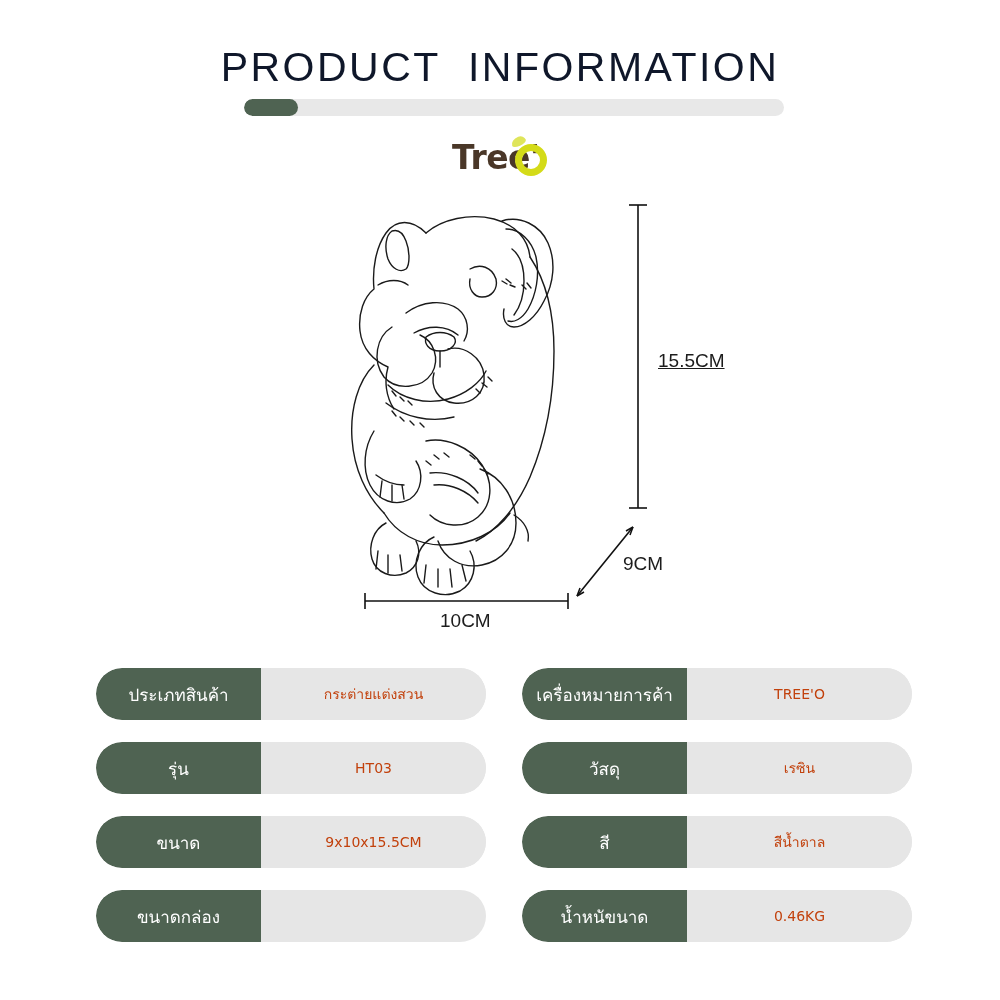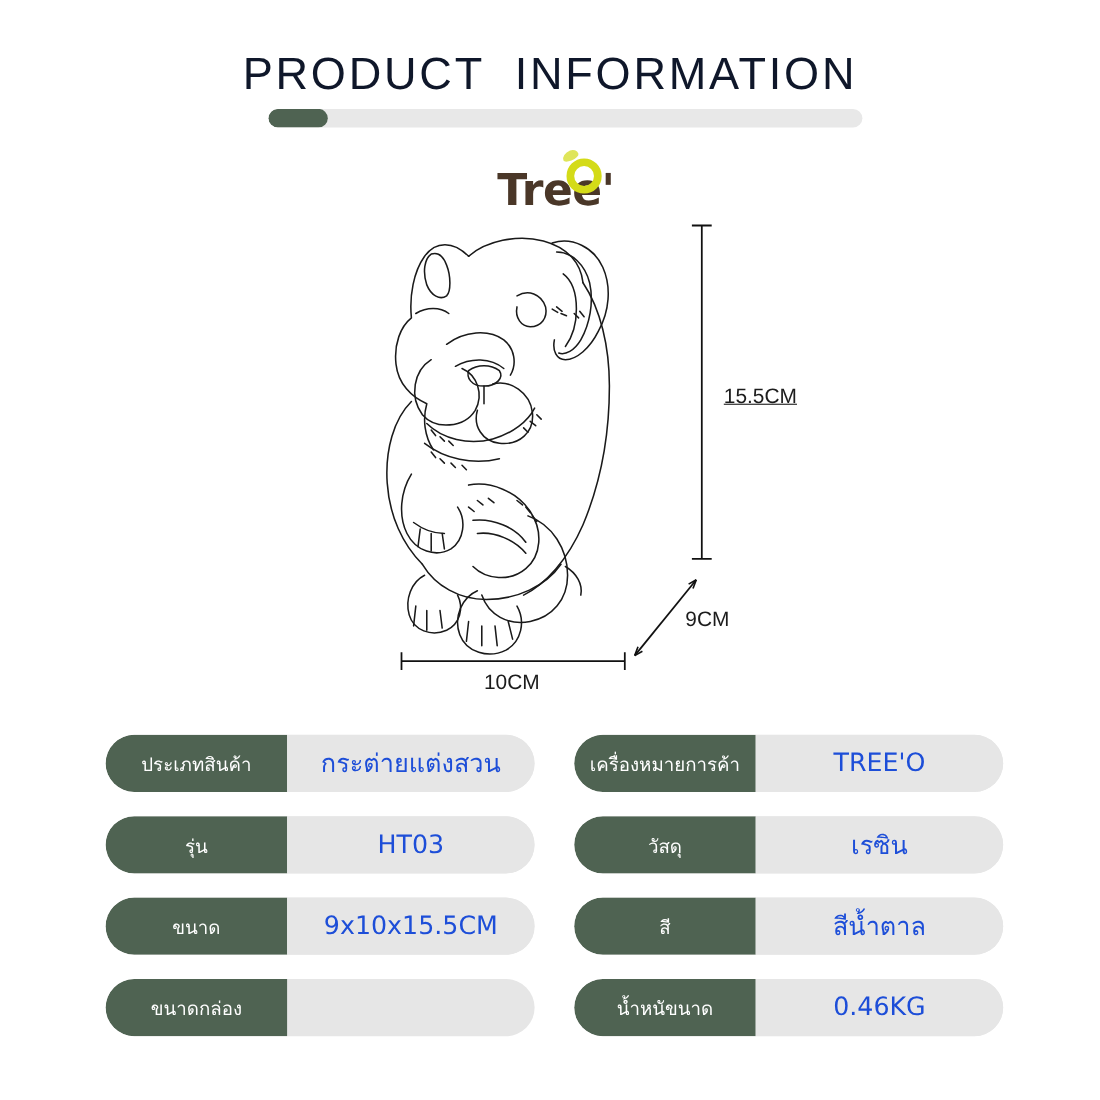--- a/index.html
+++ b/index.html
@@ -51,23 +51,23 @@
   .logo {
     position: absolute;
     left: 452px;
     top: 136px;
     width: 105px;
     height: 44px;
   }
   .logo-text {
     position: absolute;
     left: 0;
-    top: 14px;
+    top: 2px;
     font-family: "DejaVu Sans", sans-serif;
-    font-size: 40px;
+    font-size: 33px;
     font-weight: 700;
     color: #4a3728;
     letter-spacing: -0.5px;
   }
   .logo-ring {
     position: absolute;
     left: 63px;
     top: 8px;
     width: 32px;
     height: 32px;
@@ -150,25 +150,25 @@
     display: flex;
     align-items: center;
     justify-content: center;
     font-size: 17px;
     border-radius: 26px 0 0 26px;
     font-family: "DejaVu Sans", sans-serif;
   }
   .spec-value {
     flex: 1 1 auto;
     background: #e6e6e6;
-    color: #1d4ed8;
+    color: #c2410c;
     display: flex;
     align-items: center;
     justify-content: center;
-    font-size: 23px;
+    font-size: 14px;
     border-radius: 0 26px 26px 0;
     font-family: "DejaVu Sans", sans-serif;
   }
 </style>
 </head>
 <body>
 
 <div class="page-title">PRODUCT  INFORMATION</div>
 
 <div class="progress-track">

